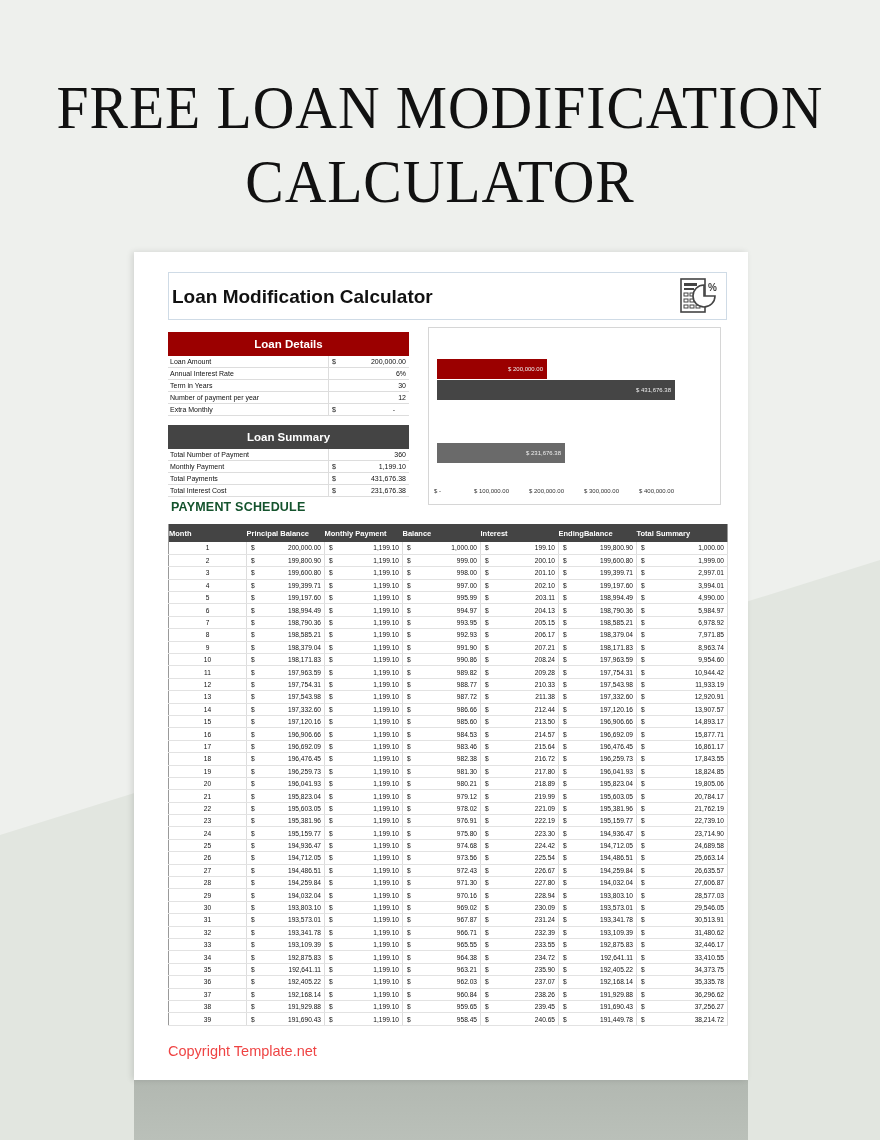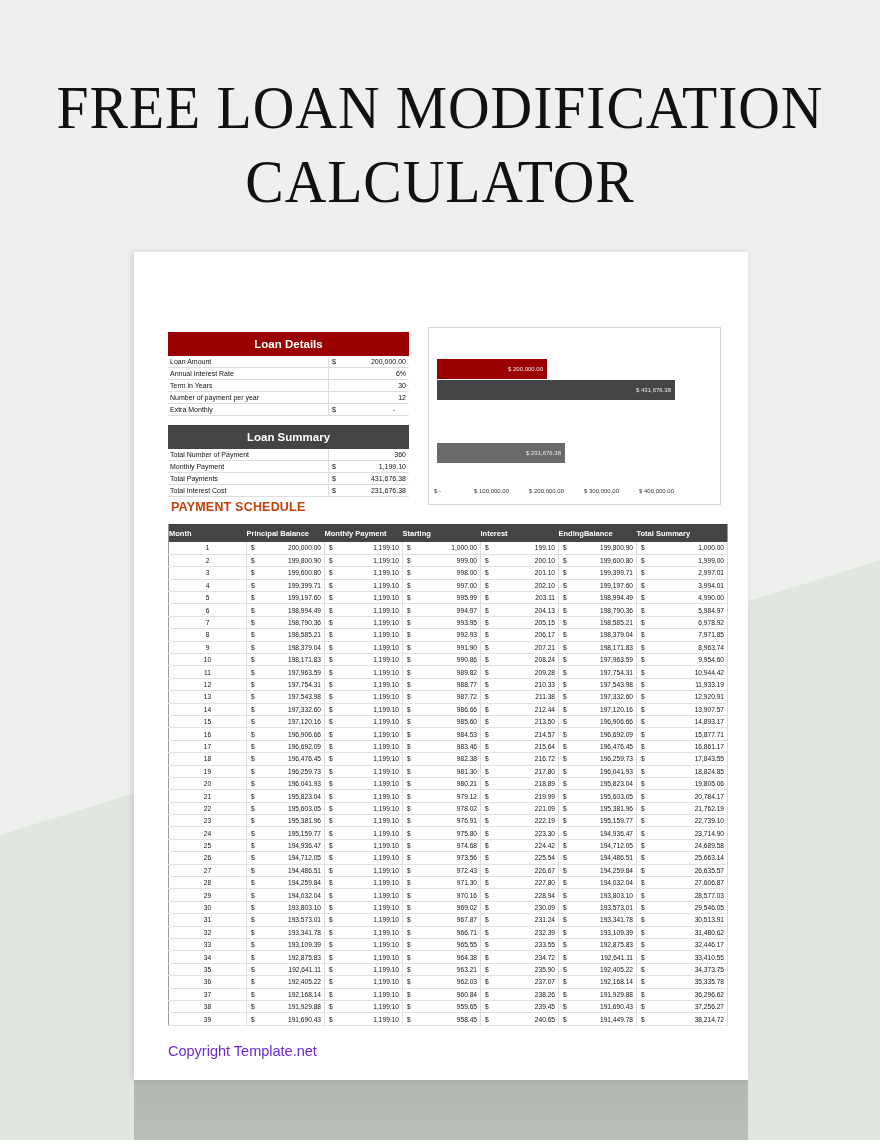--- a/index.html
+++ b/index.html
@@ -51,21 +51,21 @@
   .kv-row {
     display: flex; height: 12px; border-bottom: 1px solid #ddd;
     font-size: 7px; line-height: 11px; color: #111;
   }
   .kv-label { width: 161px; padding-left: 2px; border-right: 1px solid #ddd; }
   .kv-cur { width: 12px; padding-left: 3px; }
   .kv-val { flex: 1; text-align: right; padding-right: 3px; }
 
   .section-title {
     position: absolute; left: 37px; top: 248px;
-    font-size: 12.5px; font-weight: bold; color: #c2410c; letter-spacing: 0.2px;
+    font-size: 12.5px; font-weight: bold; color: #14532d; letter-spacing: 0.2px;
   }
 
   
   .chart-box {
     position: absolute; left: 294px; top: 75px; width: 293px; height: 178px;
     border: 1px solid #d6d6d6; background: #fff;
   }
   .bar {
     position: absolute; left: 8px; height: 20px;
     font-size: 6px; color: #eee; text-align: right; line-height: 20px; padding-right: 4px;
@@ -85,37 +85,54 @@
   .sched td {
     height: 12.4px; font-size: 6.6px; color: #111; line-height: 11px;
     border-bottom: 1px solid #e2e2e2; white-space: nowrap;
   }
   .sched td.m { text-align: center; border-right: 1px solid #ddd; }
   .sched td.c { padding-left: 4px; width: 12px; }
   .sched td.v { text-align: right; padding-right: 3px; border-right: 1px solid #ddd; }
 
   .copyright {
     position: absolute; left: 34px; top: 791px;
-    font-size: 14.5px; color: #6d28d9;
+    font-size: 14.5px; color: #ef4444;
   }
 </style>
 </head>
 <body>
 
 <div class="bg-lower"></div>
 
 <div class="hero-title">
   <div>FREE LOAN MODIFICATION</div>
   <div>CALCULATOR</div>
 </div>
 
 <div class="paper-shadow"></div>
 
 <div class="paper">
 
+  <div class="title-box">
+    <div class="title-text">Loan Modification Calculator</div>
+    <svg class="calc-icon" viewBox="0 0 42 40">
+      <rect x="3" y="3" width="24" height="33" fill="none" stroke="#444" stroke-width="1.6"></rect>
+      <rect x="6" y="7" width="13" height="3" fill="#444"></rect>
+      <rect x="6" y="12" width="10" height="2" fill="#444"></rect>
+      <rect x="6" y="17" width="4" height="3" fill="none" stroke="#444" stroke-width="1"></rect>
+      <rect x="12" y="17" width="4" height="3" fill="none" stroke="#444" stroke-width="1"></rect>
+      <rect x="6" y="23" width="4" height="3" fill="none" stroke="#444" stroke-width="1"></rect>
+      <rect x="12" y="23" width="4" height="3" fill="none" stroke="#444" stroke-width="1"></rect>
+      <rect x="6" y="29" width="4" height="3" fill="none" stroke="#444" stroke-width="1"></rect>
+      <rect x="12" y="29" width="4" height="3" fill="none" stroke="#444" stroke-width="1"></rect>
+      <rect x="18" y="29" width="4" height="3" fill="none" stroke="#444" stroke-width="1"></rect>
+      <path d="M26 9 A11 11 0 1 0 37 20 L26 20 Z" fill="#fff" stroke="#444" stroke-width="1.6"></path>
+      <text x="30" y="15" font-size="10" font-family="Liberation Sans, sans-serif" font-weight="bold" fill="#444">%</text>
+    </svg>
+  </div>
 
   <div class="kv-block" style="top:80px;">
     <div class="kv-head" style="background:#9b0000;">Loan Details</div>
     <div class="kv-row">
       <div class="kv-label">Loan Amount</div>
       <div class="kv-cur">$</div>
       <div class="kv-val">200,000.00</div>
     </div>
     <div class="kv-row">
       <div class="kv-label">Annual Interest Rate</div>
@@ -190,21 +207,21 @@
         <col style="width:12px">
         <col style="width:66px">
         <col style="width:12px">
         <col style="width:79px">
     </colgroup>
     <thead>
       <tr>
         <th>Month</th>
         <th colspan="2">Principal Balance</th>
         <th colspan="2">Monthly Payment</th>
-        <th colspan="2">Starting</th>
+        <th colspan="2">Balance</th>
         <th colspan="2">Interest</th>
         <th colspan="2">EndingBalance</th>
         <th colspan="2">Total Summary</th>
       </tr>
     </thead>
     <tbody id="sched-body">
         <tr>
           <td class="m">1</td>
           <td class="c">$</td>
           <td class="v">200,000.00</td>

